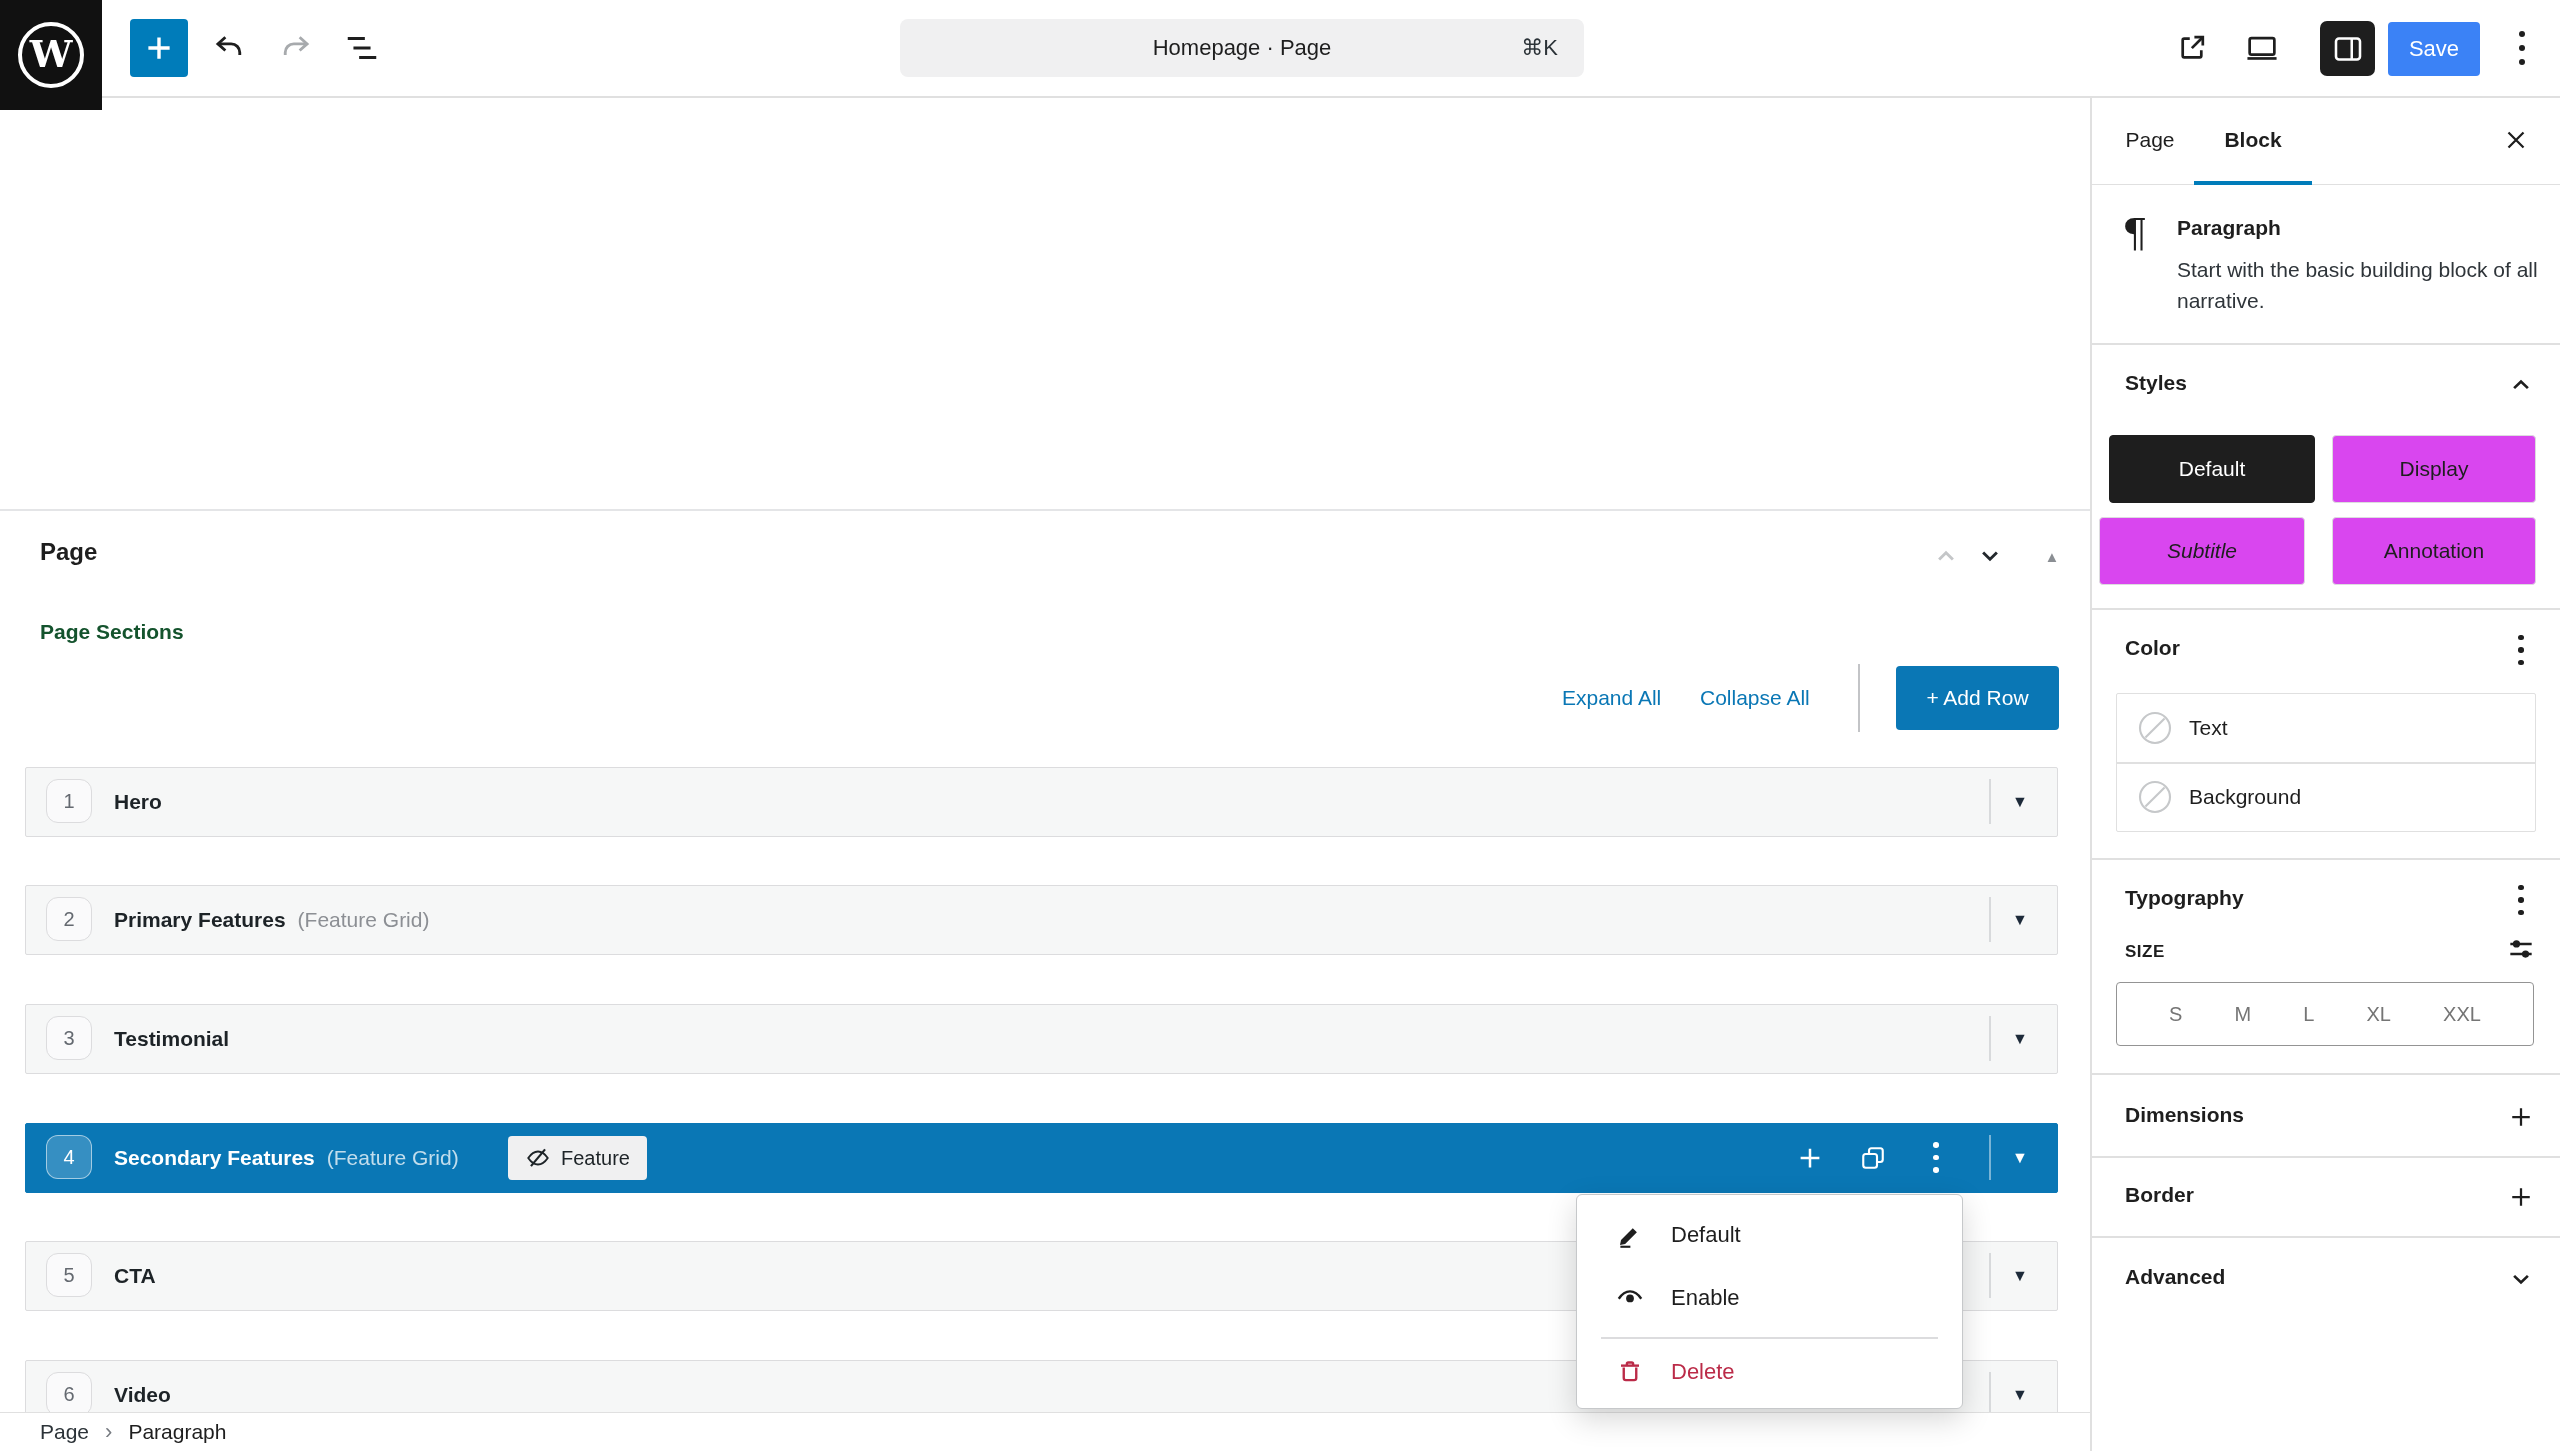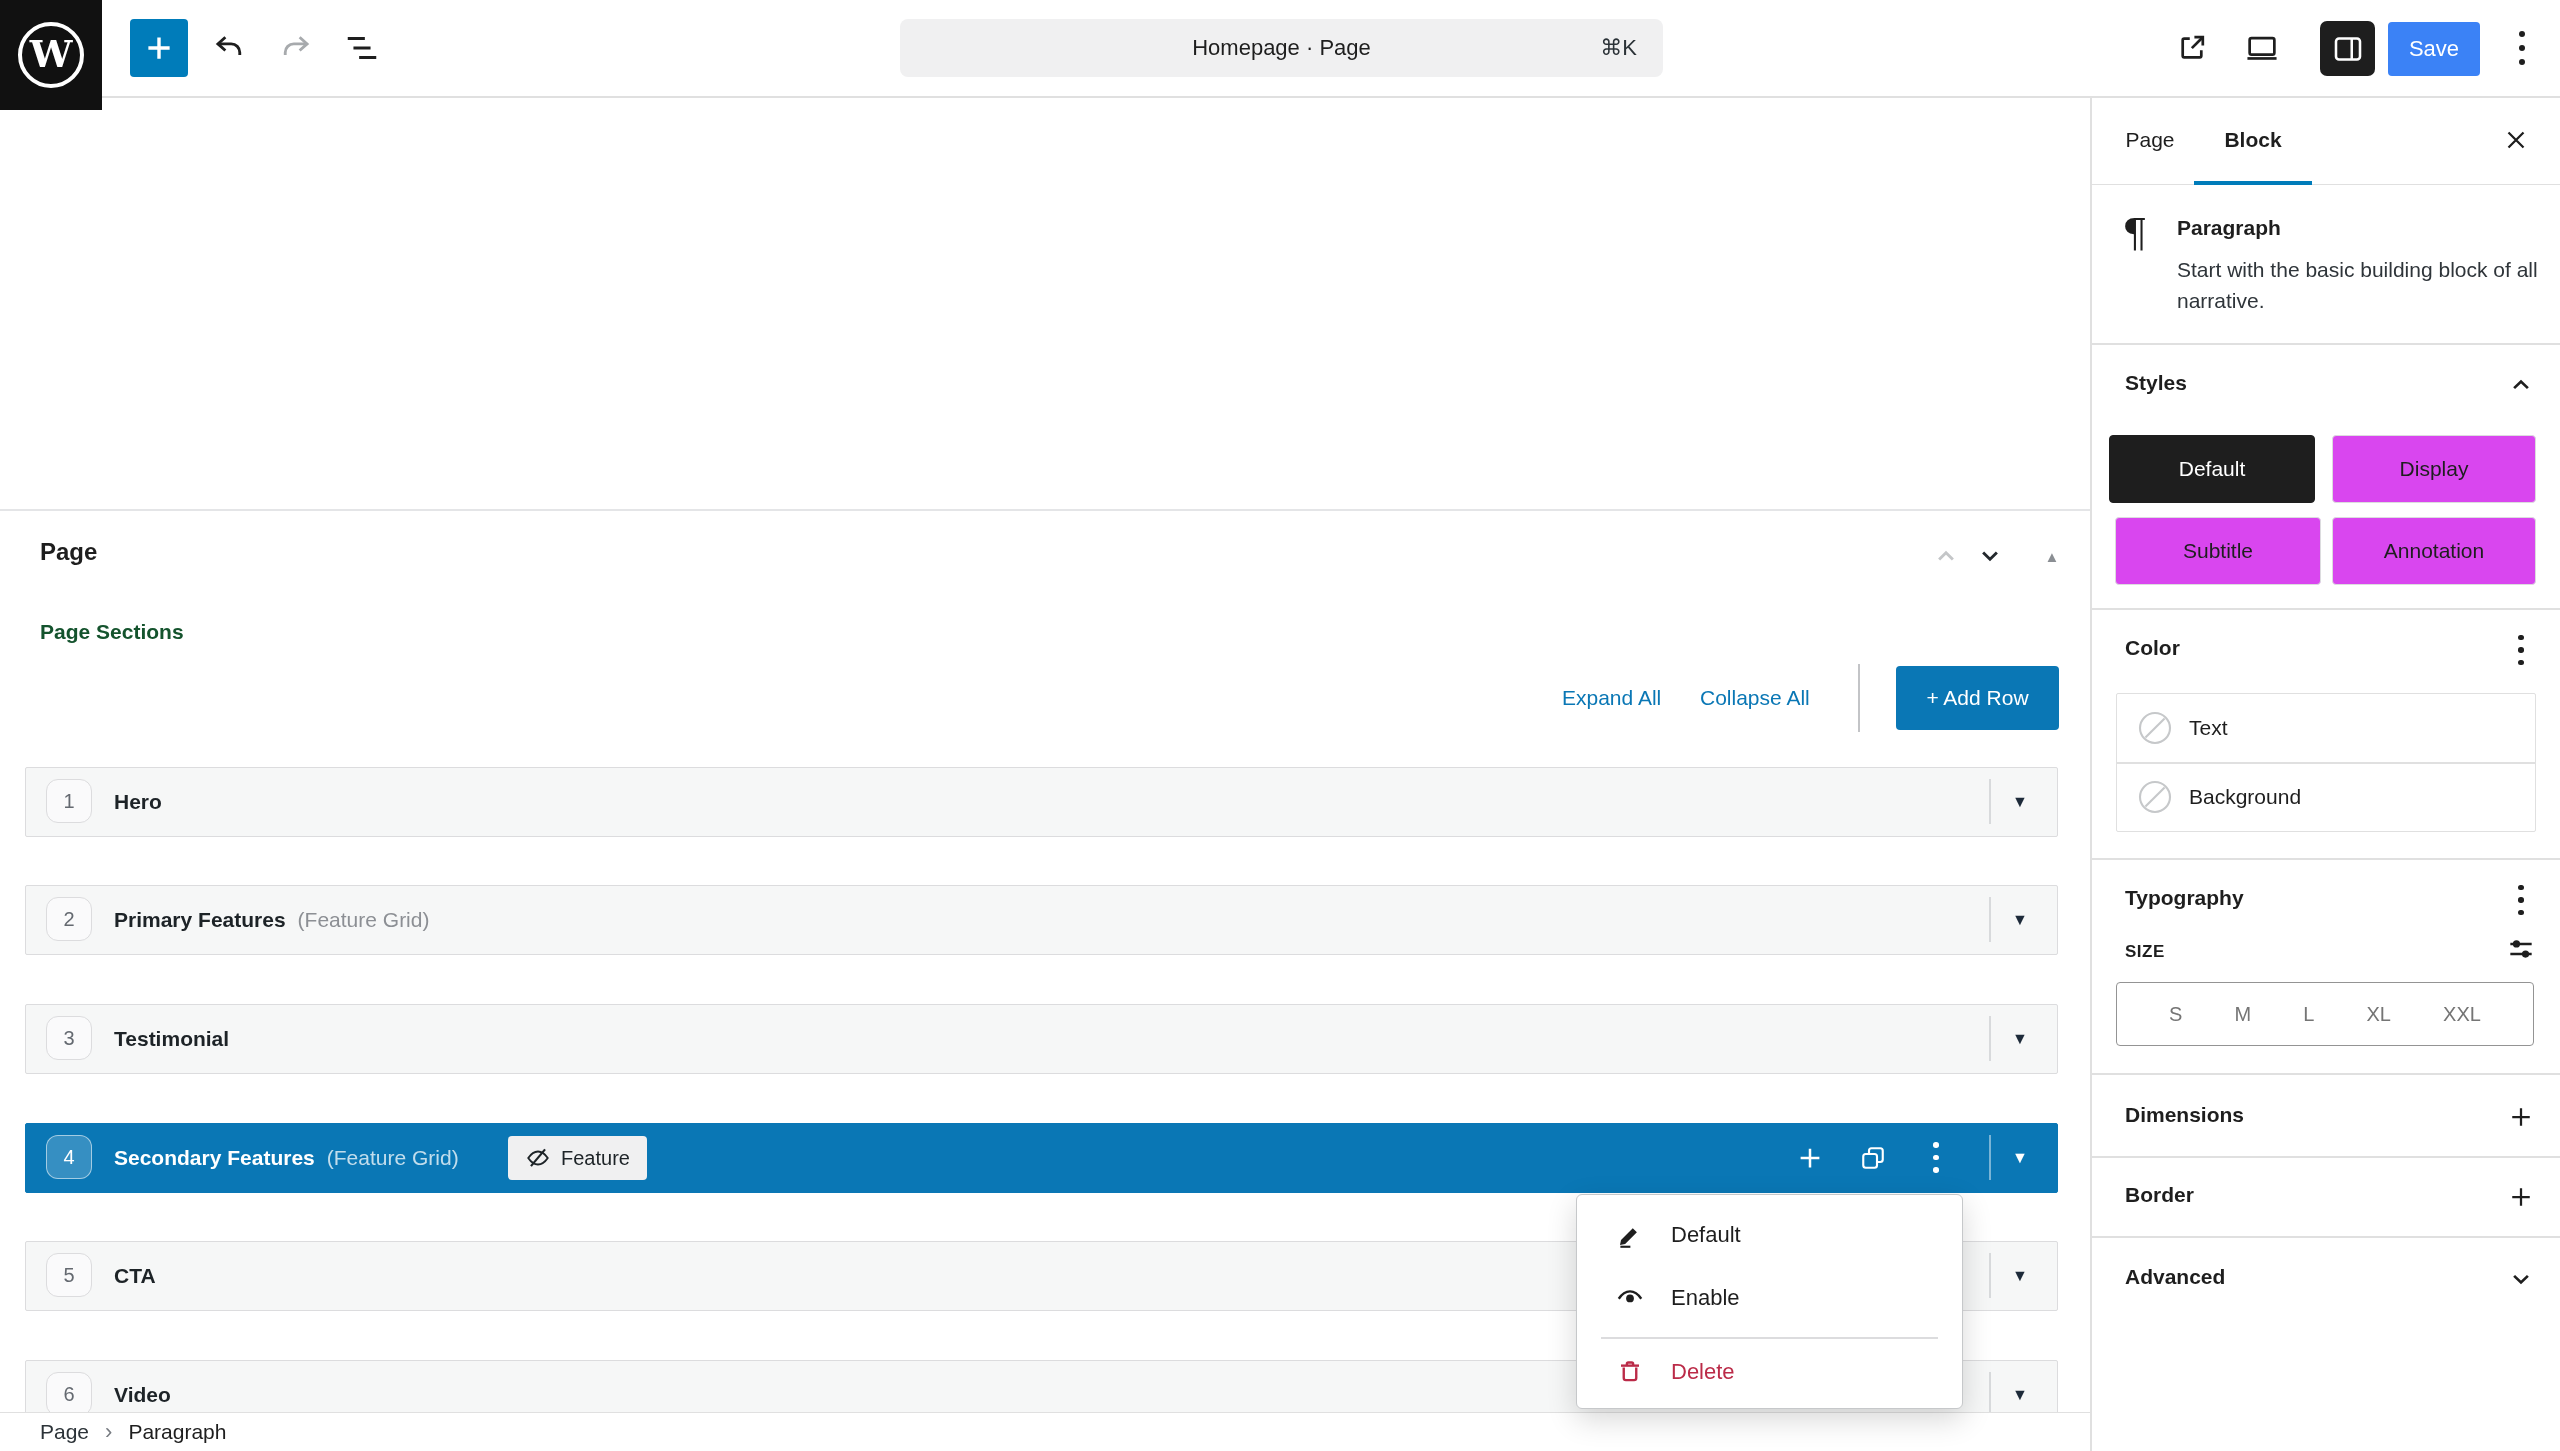--- a/index.html
+++ b/index.html
@@ -10,21 +10,21 @@
   svg{display:block;}
 
   
   .topbar{position:absolute;left:0;top:0;width:2560px;height:96px;background:#fff;border-bottom:2px solid #e0e0e0;z-index:30;}
   .wp-logo{position:absolute;left:0;top:0;width:102px;height:110px;background:#111;display:flex;align-items:center;justify-content:center;}
   .wp-circle{width:58px;height:58px;border:4px solid #fff;border-radius:50%;display:flex;align-items:center;justify-content:center;}
   .wp-circle span{font-family:"DejaVu Serif",serif;font-weight:bold;font-size:38px;color:#fff;line-height:1;margin-top:-2px;}
   .inserter{position:absolute;left:130px;top:19px;width:58px;height:58px;border-radius:4px;background:#007cba;color:#fff;}
   .tool-btn{position:absolute;top:24px;width:48px;height:48px;color:#1e1e1e;}
   .tool-btn.disabled{color:#a7aaad;}
-  .doc-pill{position:absolute;left:900px;top:19px;width:763px;height:58px;background:#f0f0f1;border-radius:8px;display:flex;align-items:center;justify-content:center;font-size:22px;color:#1e1e1e;}
+  .doc-pill{position:absolute;left:900px;top:19px;width:684px;height:58px;background:#f0f0f1;border-radius:8px;display:flex;align-items:center;justify-content:center;font-size:22px;color:#1e1e1e;}
   .doc-pill .shortcut{position:absolute;right:26px;font-size:22px;color:#2c3338;}
   .dark-toggle{position:absolute;left:2320px;top:21px;width:55px;height:55px;background:#1e1e1e;border-radius:7px;color:#fff;}
   .save-btn{position:absolute;left:2388px;top:22px;width:92px;height:54px;background:#3b82f6;border-radius:4px;color:#fff;font-size:22px;font-weight:500;}
   .kebab{display:flex;flex-direction:column;gap:8px;}
   .kebab i{width:6px;height:6px;border-radius:50%;background:currentColor;}
   .kebab.sm{gap:7px}.kebab.sm i{width:5.5px;height:5.5px;}
 
   
   .sidebar{position:absolute;left:2090px;top:96px;width:470px;height:1355px;background:#fff;border-left:2px solid #e0e0e0;z-index:10;}
   .sb-tabs{position:absolute;left:0;top:0;width:100%;height:88px;border-bottom:1.5px solid #e0e0e0;}
@@ -166,21 +166,21 @@
       <svg width="30" height="30" viewBox="0 0 24 24">
           <path d="M6.5 14.5 12 9.3l5.5 5.2" fill="none" stroke="currentColor" stroke-width="2.2"></path>
         </svg>
     </div>
     <div class="style-btn selected" style="left:17px;top:339px;align-items:center;">
       <span>Default</span>
     </div>
     <div class="style-btn" style="left:240px;top:339px;width:202px;">
       <span>Display</span>
     </div>
-    <div class="style-btn" style="left:23px;top:421px;">
+    <div class="style-btn" style="left:7px;top:421px;font-style:italic;">
       <span>Subtitle</span>
     </div>
     <div class="style-btn" style="left:240px;top:421px;width:202px;">
       <span>Annotation</span>
     </div>
     <div class="sb-divider" style="top:512px;"></div>
 
     <div class="panel-head" style="top:540px;">Color</div>
     <div class="panel-icon flex-c" style="top:537px;">
       <span class="kebab sm">

